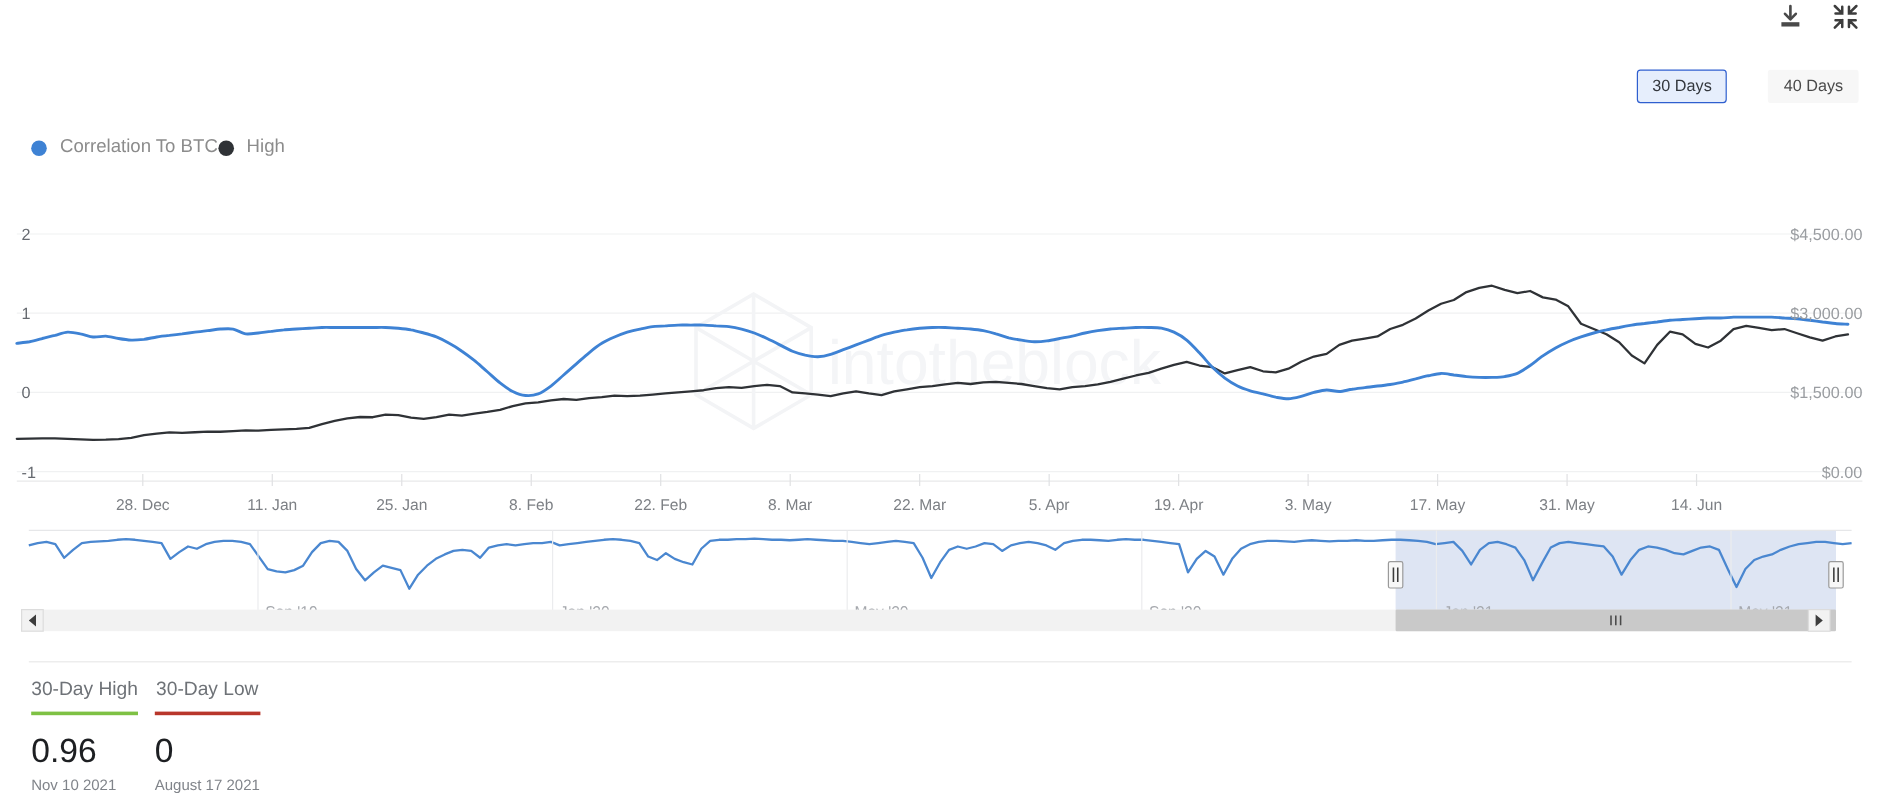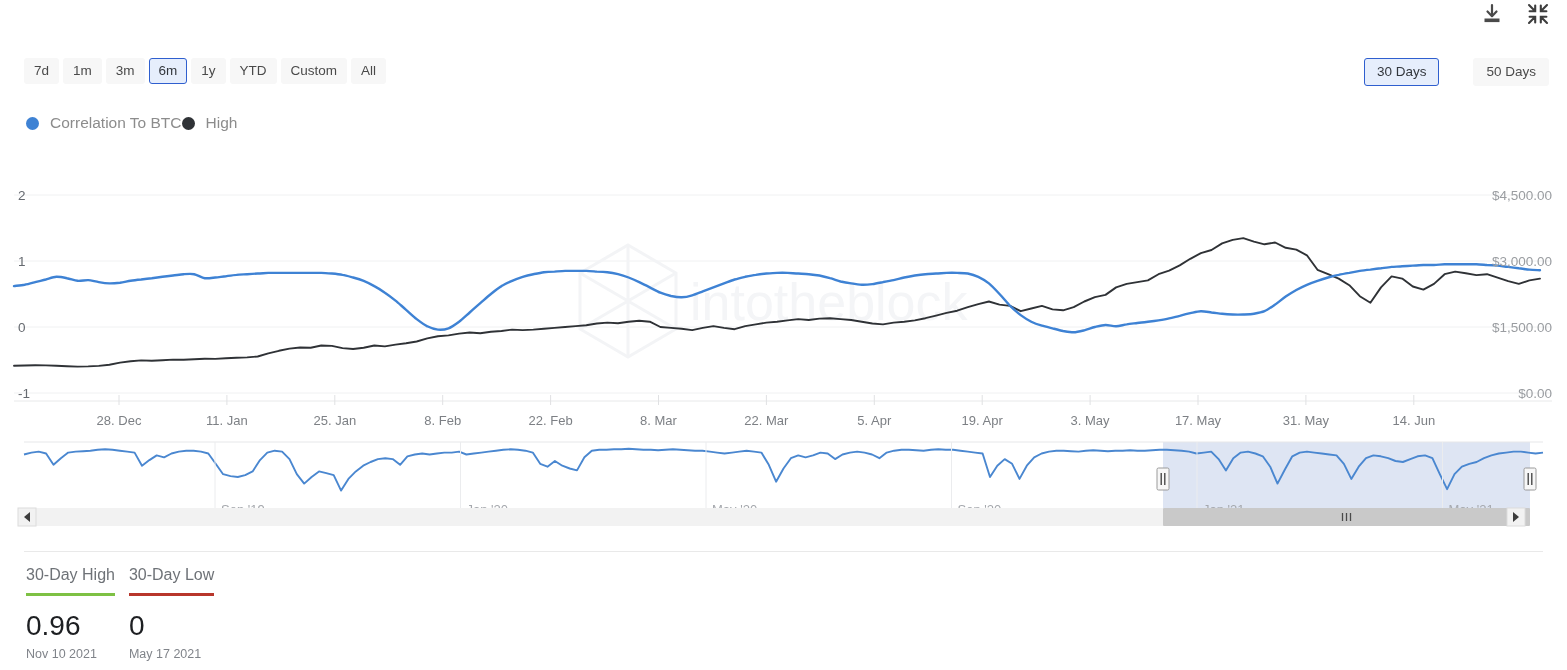--- a/index.html
+++ b/index.html
@@ -201,33 +201,23 @@
       <svg width="22" height="22" viewBox="0 0 22 22" aria-hidden="true">
         <path d="M2 2 L8.2 8.2 M8.2 2.6 L8.2 8.2 L2.6 8.2" stroke="#3d3d3d" stroke-width="2.1" fill="none" stroke-linecap="round"></path>
         <path d="M20 2 L13.8 8.2 M13.8 2.6 L13.8 8.2 L19.4 8.2" stroke="#3d3d3d" stroke-width="2.1" fill="none" stroke-linecap="round"></path>
         <path d="M2 20 L8.2 13.8 M8.2 19.4 L8.2 13.8 L2.6 13.8" stroke="#3d3d3d" stroke-width="2.1" fill="none" stroke-linecap="round"></path>
         <path d="M20 20 L13.8 13.8 M13.8 19.4 L13.8 13.8 L19.4 13.8" stroke="#3d3d3d" stroke-width="2.1" fill="none" stroke-linecap="round"></path>
       </svg>
     </span>
   </div>
 
   <div class="rangerow">
-    <div class="range-group" id="range-group">
-        <div class="rbtn">7d</div>
-        <div class="rbtn">1m</div>
-        <div class="rbtn">3m</div>
-        <div class="rbtn active">6m</div>
-        <div class="rbtn">1y</div>
-        <div class="rbtn">YTD</div>
-        <div class="rbtn">Custom</div>
-        <div class="rbtn">All</div>
-      </div>
     <div class="days-group" id="days-group">
         <div class="dbtn active">30 Days</div>
-        <div class="dbtn">50 Days</div>
+        <div class="dbtn">40 Days</div>
       </div>
   </div>
 
   <div class="legend" id="legend">
       <div class="legend-item">
         <span class="legend-dot" style="background: rgb(62, 130, 212);"></span>
         <span class="legend-label">Correlation To BTC</span>
       </div>
       <div class="legend-item">
         <span class="legend-dot" style="background: rgb(47, 50, 54);"></span>
@@ -339,18 +329,18 @@
         <div class="stat-body">
           <span class="stat-value">0.96</span>
           <span class="stat-date">Nov 10 2021</span>
         </div>
       </div>
       <div class="stat">
         <div class="stat-title">30-Day Low</div>
         <div class="stat-rule" style="background: rgb(184, 54, 43);"></div>
         <div class="stat-body">
           <span class="stat-value">0</span>
-          <span class="stat-date">May 17 2021</span>
+          <span class="stat-date">August 17 2021</span>
         </div>
       </div>
     </div>
 
 </div>
 
 </body></html>

